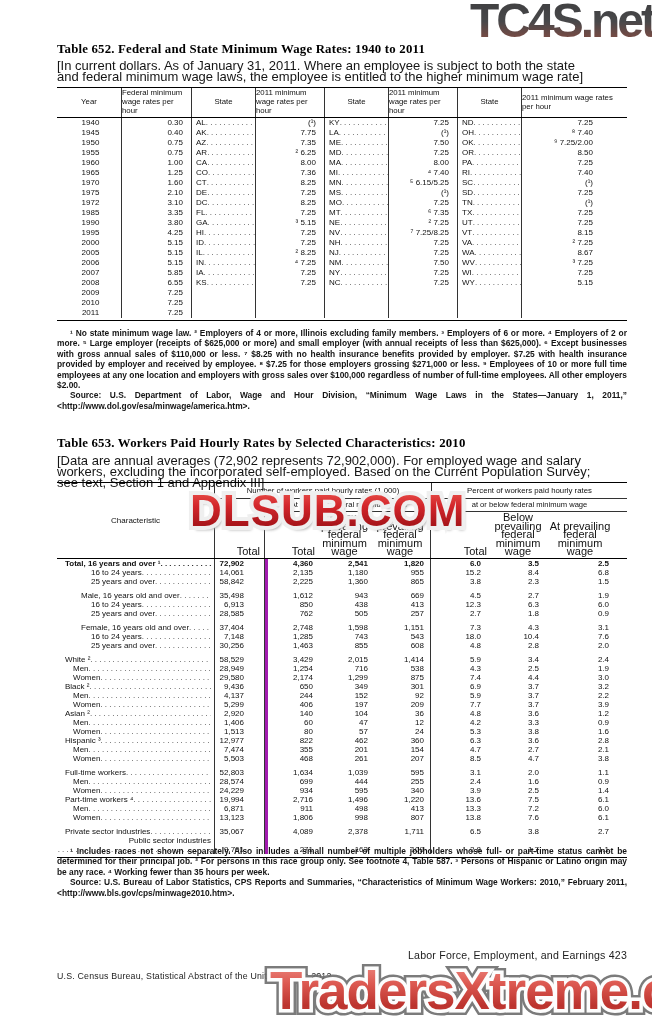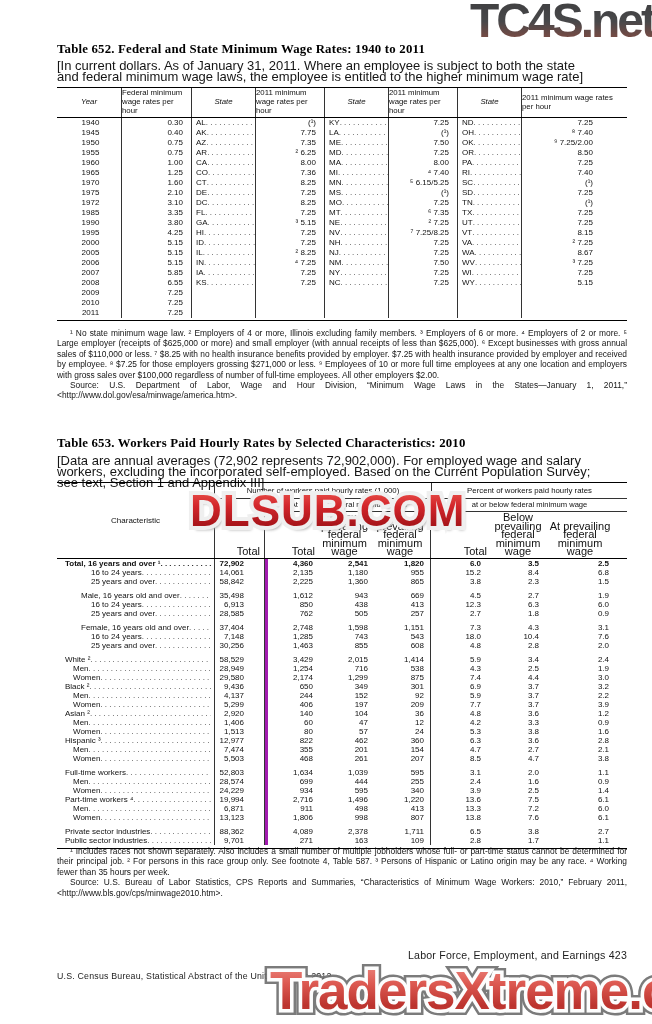--- a/index.html
+++ b/index.html
@@ -12,40 +12,40 @@
              font-weight:bold;font-size:12.8px;letter-spacing:.2px;color:#000;z-index:1;}
   .tbl-note{left:57px;width:540px;font-size:13px;line-height:11px;color:#151515;}
 
   
   .t652{left:57px;top:87px;width:570px;border-top:1px solid #000;z-index:1;}
   .t652-hdr{display:grid;grid-template-columns:65px 70px 64px 69px 64px 69px 64px 105px;
             border-bottom:1px solid #000;}
   .t652-hdr>div{border-right:1px solid #333;font-size:7.8px;line-height:8.8px;
                 height:29px;display:flex;align-items:center;}
   .t652-hdr>div:nth-child(8n){border-right:none;}
-  .h-center{justify-content:center;text-align:center;font-style:italic;}
+  .h-center{justify-content:center;text-align:center;}
   .h-right{justify-content:flex-end;text-align:left;padding-right:3px;}
   .t652-body{display:grid;grid-template-columns:65px 70px 64px 69px 64px 69px 64px 105px;
              grid-auto-rows:10px;border-bottom:1px solid #000;padding-bottom:2px;}
   .t6c{border-right:1px solid #333;font-size:8px;line-height:10px;overflow:hidden;
        display:flex;align-items:center;white-space:nowrap;}
   .t6c:nth-child(8n){border-right:none;}
   .cy{padding-left:3px;flex-direction:column;}
   .cf{justify-content:flex-end;padding-right:8px;}
   .cs{padding-left:4px;}
   .cr{justify-content:flex-end;padding-right:8px;}
   .cr3{padding-right:34px;}
 
   .dots{flex:1 1 auto;min-width:0;overflow:hidden;white-space:nowrap;color:#2a2a2a;}
   .dots::after{content:" . . . . . . . . . . . . . . . . . . . . . . . . . . . . . . . . . . . . . . . . . . . . .";}
 
   
   .fn-block{left:57px;width:570px;font-size:8.4px;line-height:10.4px;color:#151515;
             text-align:justify;}
-  .fn-block p{margin:0;text-indent:13px;}
+  .fn-block p{margin:0;text-indent:13px;font-weight:bold;}
 
   
   .t653{left:57px;top:482px;width:570px;z-index:1;}
   .t653-hdr{position:relative;height:75px;border-top:1px solid #000;border-bottom:1px solid #000;}
   .t653-hdr .hc{position:absolute;left:0;top:0;width:157px;height:100%;border-right:1px solid #333;
                 display:flex;align-items:center;justify-content:center;font-size:8px;}
   .t653-hdr .secA{position:absolute;left:158px;top:0;width:216px;height:15px;
                   border-bottom:1px solid #333;display:flex;align-items:center;justify-content:center;
                   font-size:7.8px;}
   .t653-hdr .secB{position:absolute;left:374px;top:0;width:195px;height:15px;
@@ -823,28 +823,28 @@
         <div class="t7c cv c2">1,806</div>
         <div class="t7c cv c3">998</div>
         <div class="t7c cv c4">807</div>
         <div class="t7c cv c5">13.8</div>
         <div class="t7c cv c6">7.6</div>
         <div class="t7c cv c7">6.1</div>
         <div class="t7c cc gap" style="padding-left: 8px;">
           <span>Private sector industries</span>
           <span class="dots"></span>
         </div>
-        <div class="t7c cv c1 gap">88,362</div>
+        <div class="t7c cv c1 gap">35,067</div>
         <div class="t7c cv c2 gap">4,089</div>
         <div class="t7c cv c3 gap">2,378</div>
         <div class="t7c cv c4 gap">1,711</div>
         <div class="t7c cv c5 gap">6.5</div>
         <div class="t7c cv c6 gap">3.8</div>
         <div class="t7c cv c7 gap">2.7</div>
-        <div class="t7c cc" style="padding-left: 8px;">
+        <div class="t7c cc" style="padding-left: 8px; flex-direction: column;">
           <span>Public sector industries</span>
           <span class="dots"></span>
         </div>
         <div class="t7c cv c1">9,701</div>
         <div class="t7c cv c2">271</div>
         <div class="t7c cv c3">163</div>
         <div class="t7c cv c4">109</div>
         <div class="t7c cv c5">2.8</div>
         <div class="t7c cv c6">1.7</div>
         <div class="t7c cv c7">1.1</div>

